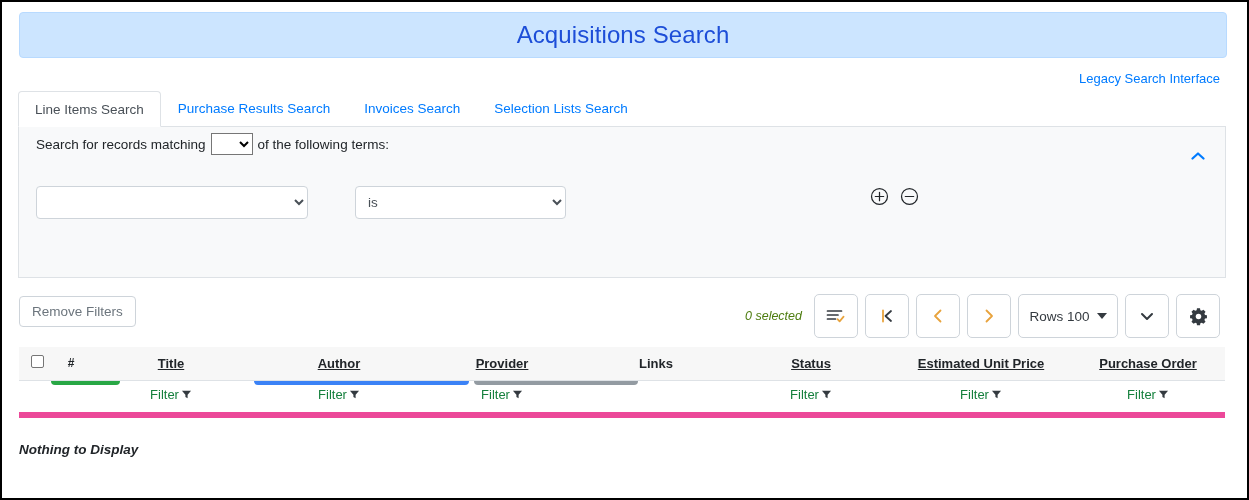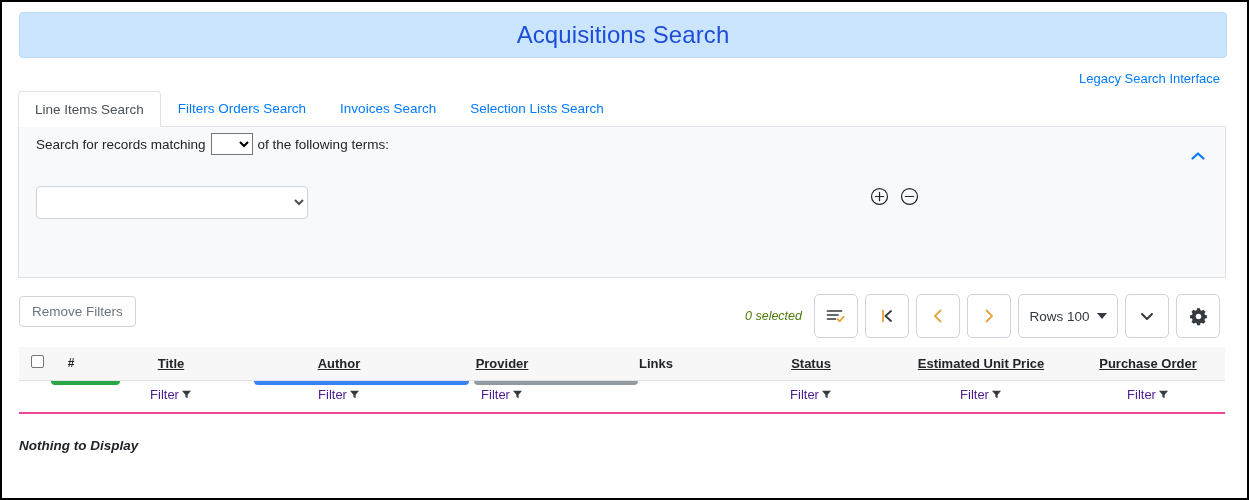--- a/index.html
+++ b/index.html
@@ -313,23 +313,23 @@
   }
   th .sortable {
     text-decoration: underline;
     cursor: pointer;
   }
   th.col-check { width: 36px; text-align: center; }
   th.col-num   { width: 32px; text-align: center; font-size: 12px; }
   tr.filter-row td {
     padding: 6px 6px 10px 6px;
     text-align: center;
-    border-bottom: 2px solid #ec4899;
+    border-bottom: 6px solid #ec4899;
     font-size: 13px;
-    color: #4c1d95;
+    color: #15803d;
   }
   .filter-cell {
     display: inline-flex;
     align-items: center;
     gap: 2px;
     cursor: pointer;
   }
   .nothing-row td {
     text-align: left;
     font-size: 13.5px;
@@ -345,21 +345,21 @@
 <div class="page">
 
   <div class="banner">
     <span class="banner-title">Acquisitions Search</span>
   </div>
 
   <a class="legacy-link">Legacy Search Interface</a>
 
   <div class="tabs">
     <div class="tab active">Line Items Search</div>
-    <div class="tab">Filters Orders Search</div>
+    <div class="tab">Purchase Results Search</div>
     <div class="tab">Invoices Search</div>
     <div class="tab">Selection Lists Search</div>
   </div>
 
   <div class="search-panel">
 
     <div class="match-row">
       <span>Search for records matching</span>
       <select class="mini-select">
         <option selected="">all</option>
@@ -369,20 +369,23 @@
 
     <div class="collapse-chevron">
       <svg width="14" height="10" viewBox="0 0 14 10" aria-hidden="true">
         <path d="M1.5 7.5 L7 2.5 L12.5 7.5" fill="none" stroke="#007bff" stroke-width="2.2" stroke-linecap="round" stroke-linejoin="round"></path>
       </svg>
     </div>
 
     <div class="term-row">
       <select class="field-select">
         <option selected=""></option>
+      </select>
+      <select class="op-select">
+        <option selected="">is</option>
       </select>
     </div>
 
     <div class="pm-group">
       <svg class="circle-btn" viewBox="0 0 20 20">
         <circle cx="10" cy="10" r="8.4" fill="none" stroke="#212529" stroke-width="1.3"></circle>
         <path d="M10 5.6 V14.4 M5.6 10 H14.4" stroke="#212529" stroke-width="1.3" stroke-linecap="round"></path>
       </svg>
       <svg class="circle-btn" viewBox="0 0 20 20">
         <circle cx="10" cy="10" r="8.4" fill="none" stroke="#212529" stroke-width="1.3"></circle>

